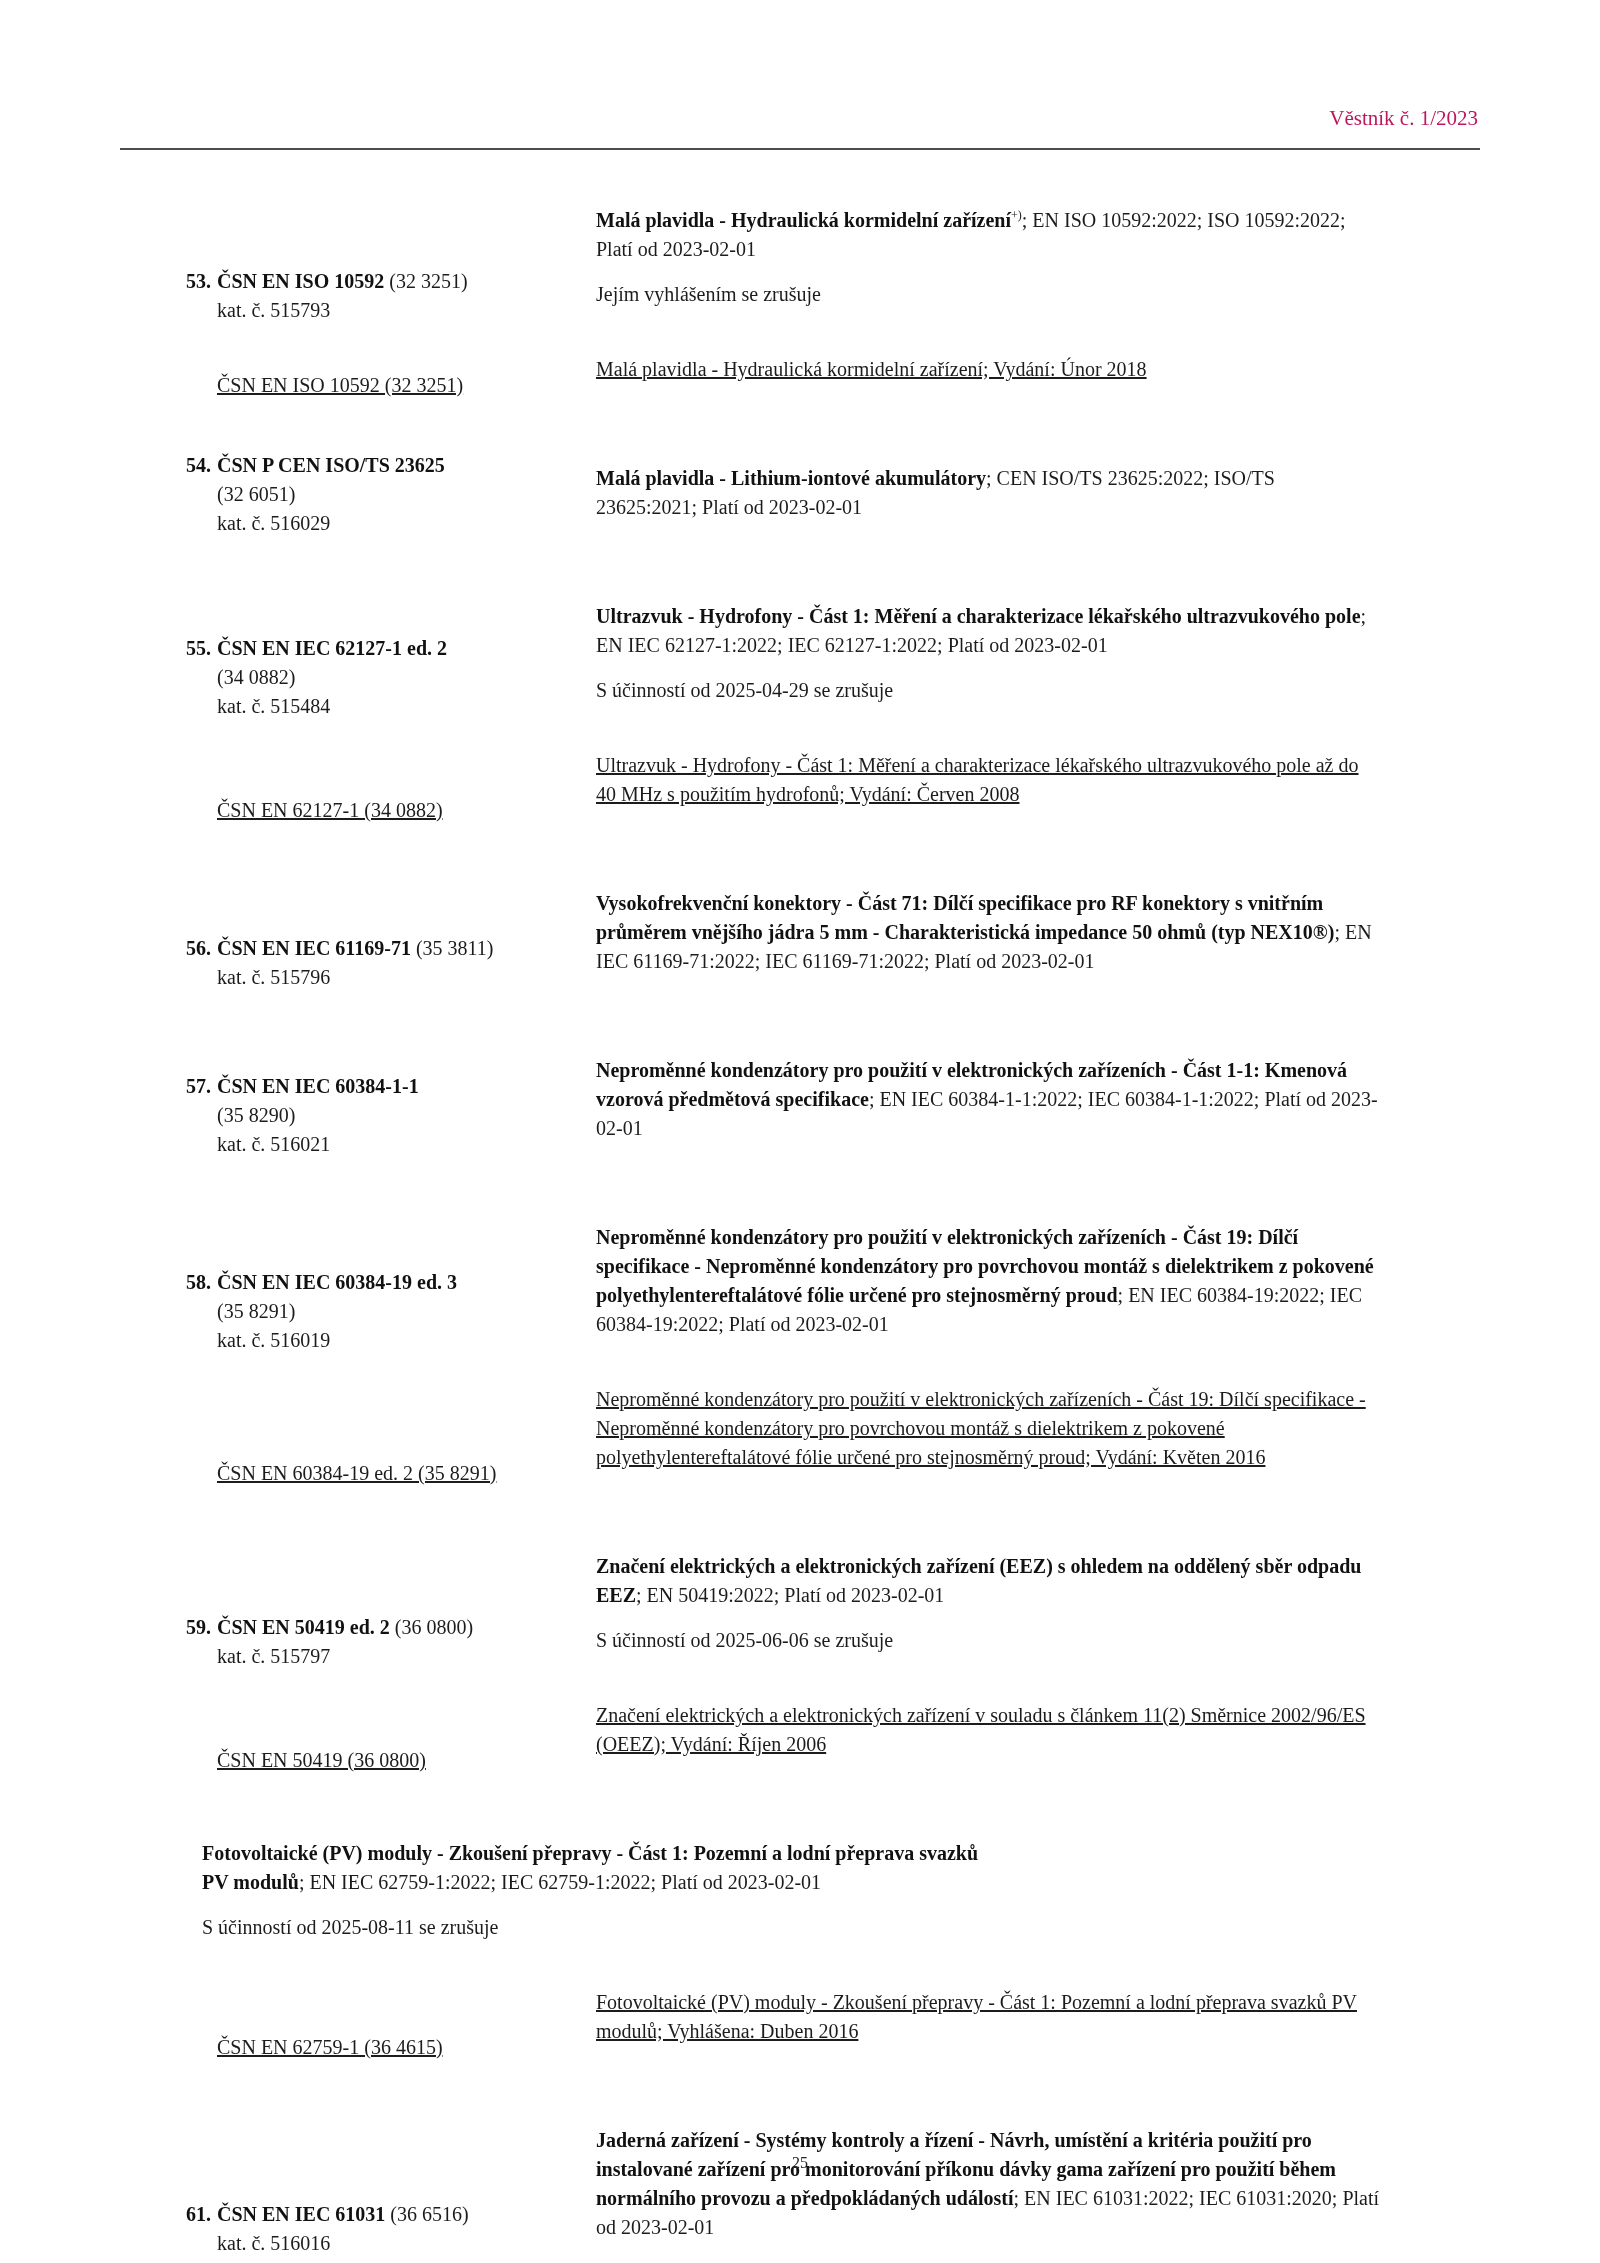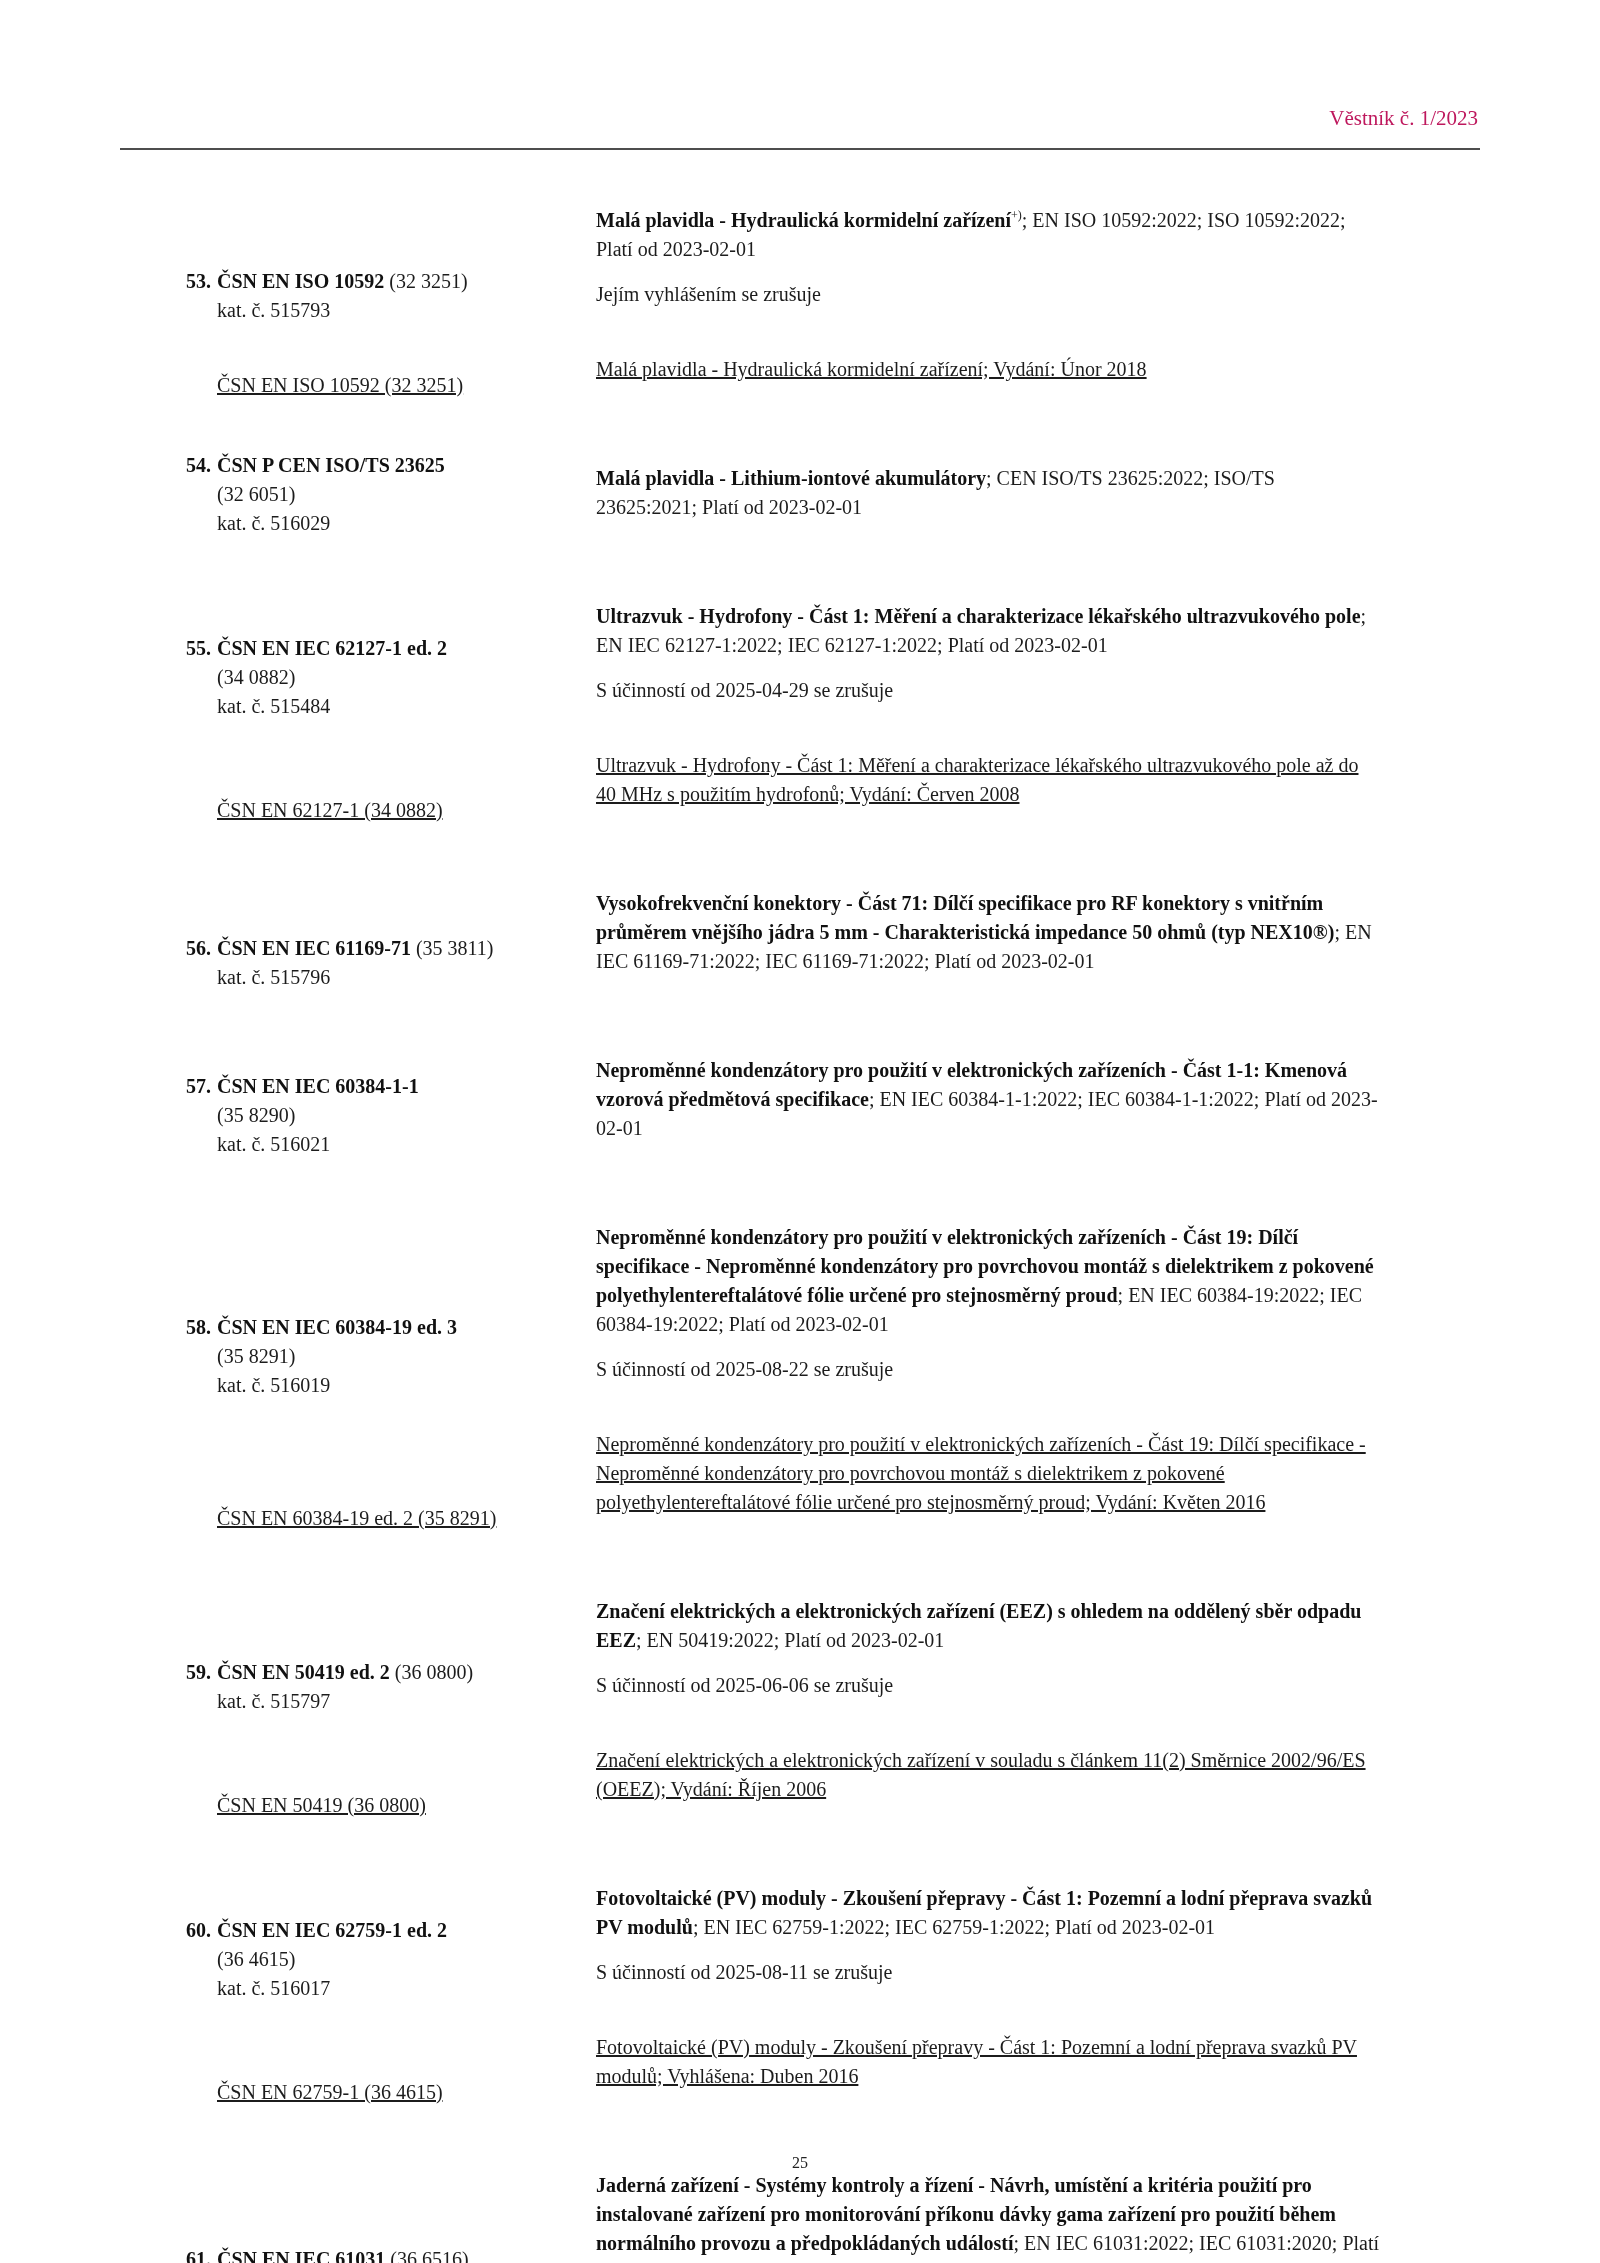--- a/index.html
+++ b/index.html
@@ -127,21 +127,20 @@
     </div>
     <div class="entry">
       <div class="row">
         <div class="col-left">
           <div class="desig-line"><span class="num">58.</span><span class="b">ČSN EN IEC 60384-19 ed. 3</span></div>
           <div>(35 8291)</div>
           <div>kat. č. 516019</div>
         </div>
         <div class="col-right">
           <p class="desc"><span class="b">Neproměnné kondenzátory pro použití v elektronických zařízeních - Část 19: Dílčí specifikace - Neproměnné kondenzátory pro povrchovou montáž s dielektrikem z pokovené polyethylentereftalátové fólie určené pro stejnosměrný proud</span><span>; EN IEC 60384-19:2022; IEC 60384-19:2022; Platí od 2023-02-01</span></p>
-          <p class="note">S účinností od 2025-08-22 se zrušuje</p>
         </div>
       </div>
       <div class="row sub">
         <div class="col-left">
           <div>ČSN EN 60384-19 ed. 2 (35 8291)</div>
         </div>
         <div class="col-right">
           <p>Neproměnné kondenzátory pro použití v elektronických zařízeních - Část 19: Dílčí specifikace - Neproměnné kondenzátory pro povrchovou montáž s dielektrikem z pokovené polyethylentereftalátové fólie určené pro stejnosměrný proud; Vydání: Květen 2016</p>
         </div>
       </div>
@@ -161,25 +160,20 @@
         <div class="col-left">
           <div>ČSN EN 50419 (36 0800)</div>
         </div>
         <div class="col-right">
           <p>Značení elektrických a elektronických zařízení v souladu s článkem 11(2) Směrnice 2002/96/ES (OEEZ); Vydání: Říjen 2006</p>
         </div>
       </div>
     </div>
     <div class="entry">
       <div class="row">
-        <div class="col-left">
-          <div class="desig-line"><span class="num">60.</span><span class="b">ČSN EN IEC 62759-1 ed. 2</span></div>
-          <div>(36 4615)</div>
-          <div>kat. č. 516017</div>
-        </div>
         <div class="col-right">
           <p class="desc"><span class="b">Fotovoltaické (PV) moduly - Zkoušení přepravy - Část 1: Pozemní a lodní přeprava svazků PV modulů</span><span>; EN IEC 62759-1:2022; IEC 62759-1:2022; Platí od 2023-02-01</span></p>
           <p class="note">S účinností od 2025-08-11 se zrušuje</p>
         </div>
       </div>
       <div class="row sub">
         <div class="col-left">
           <div>ČSN EN 62759-1 (36 4615)</div>
         </div>
         <div class="col-right">

